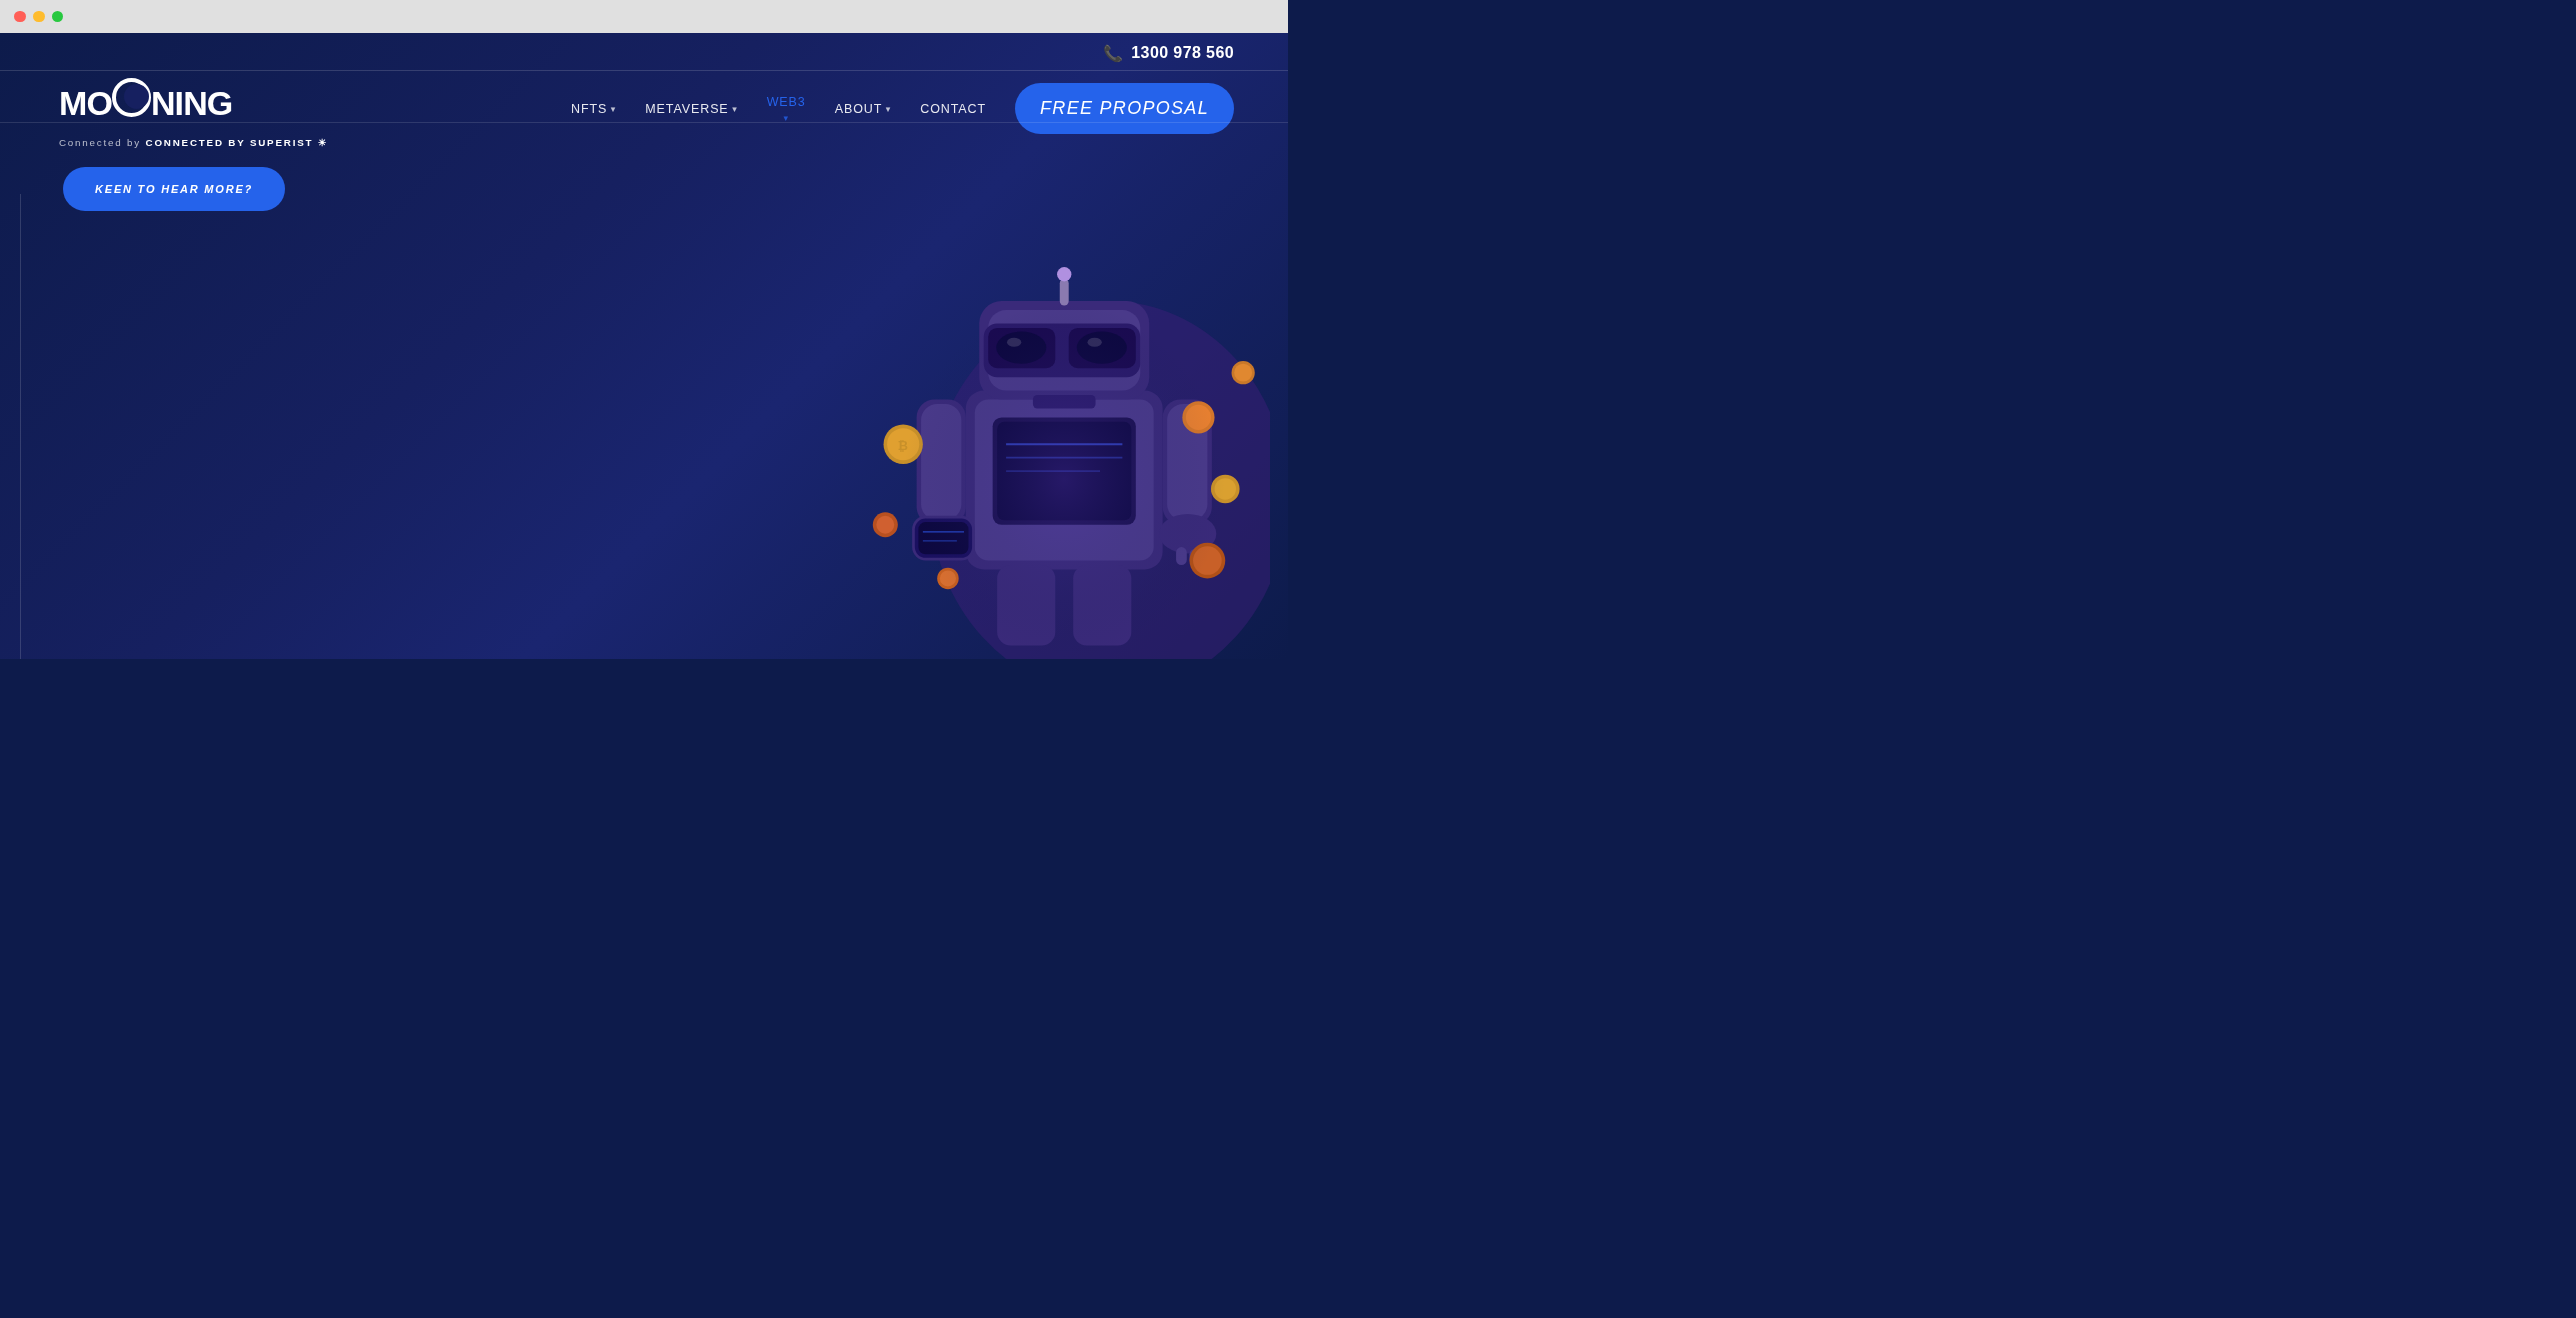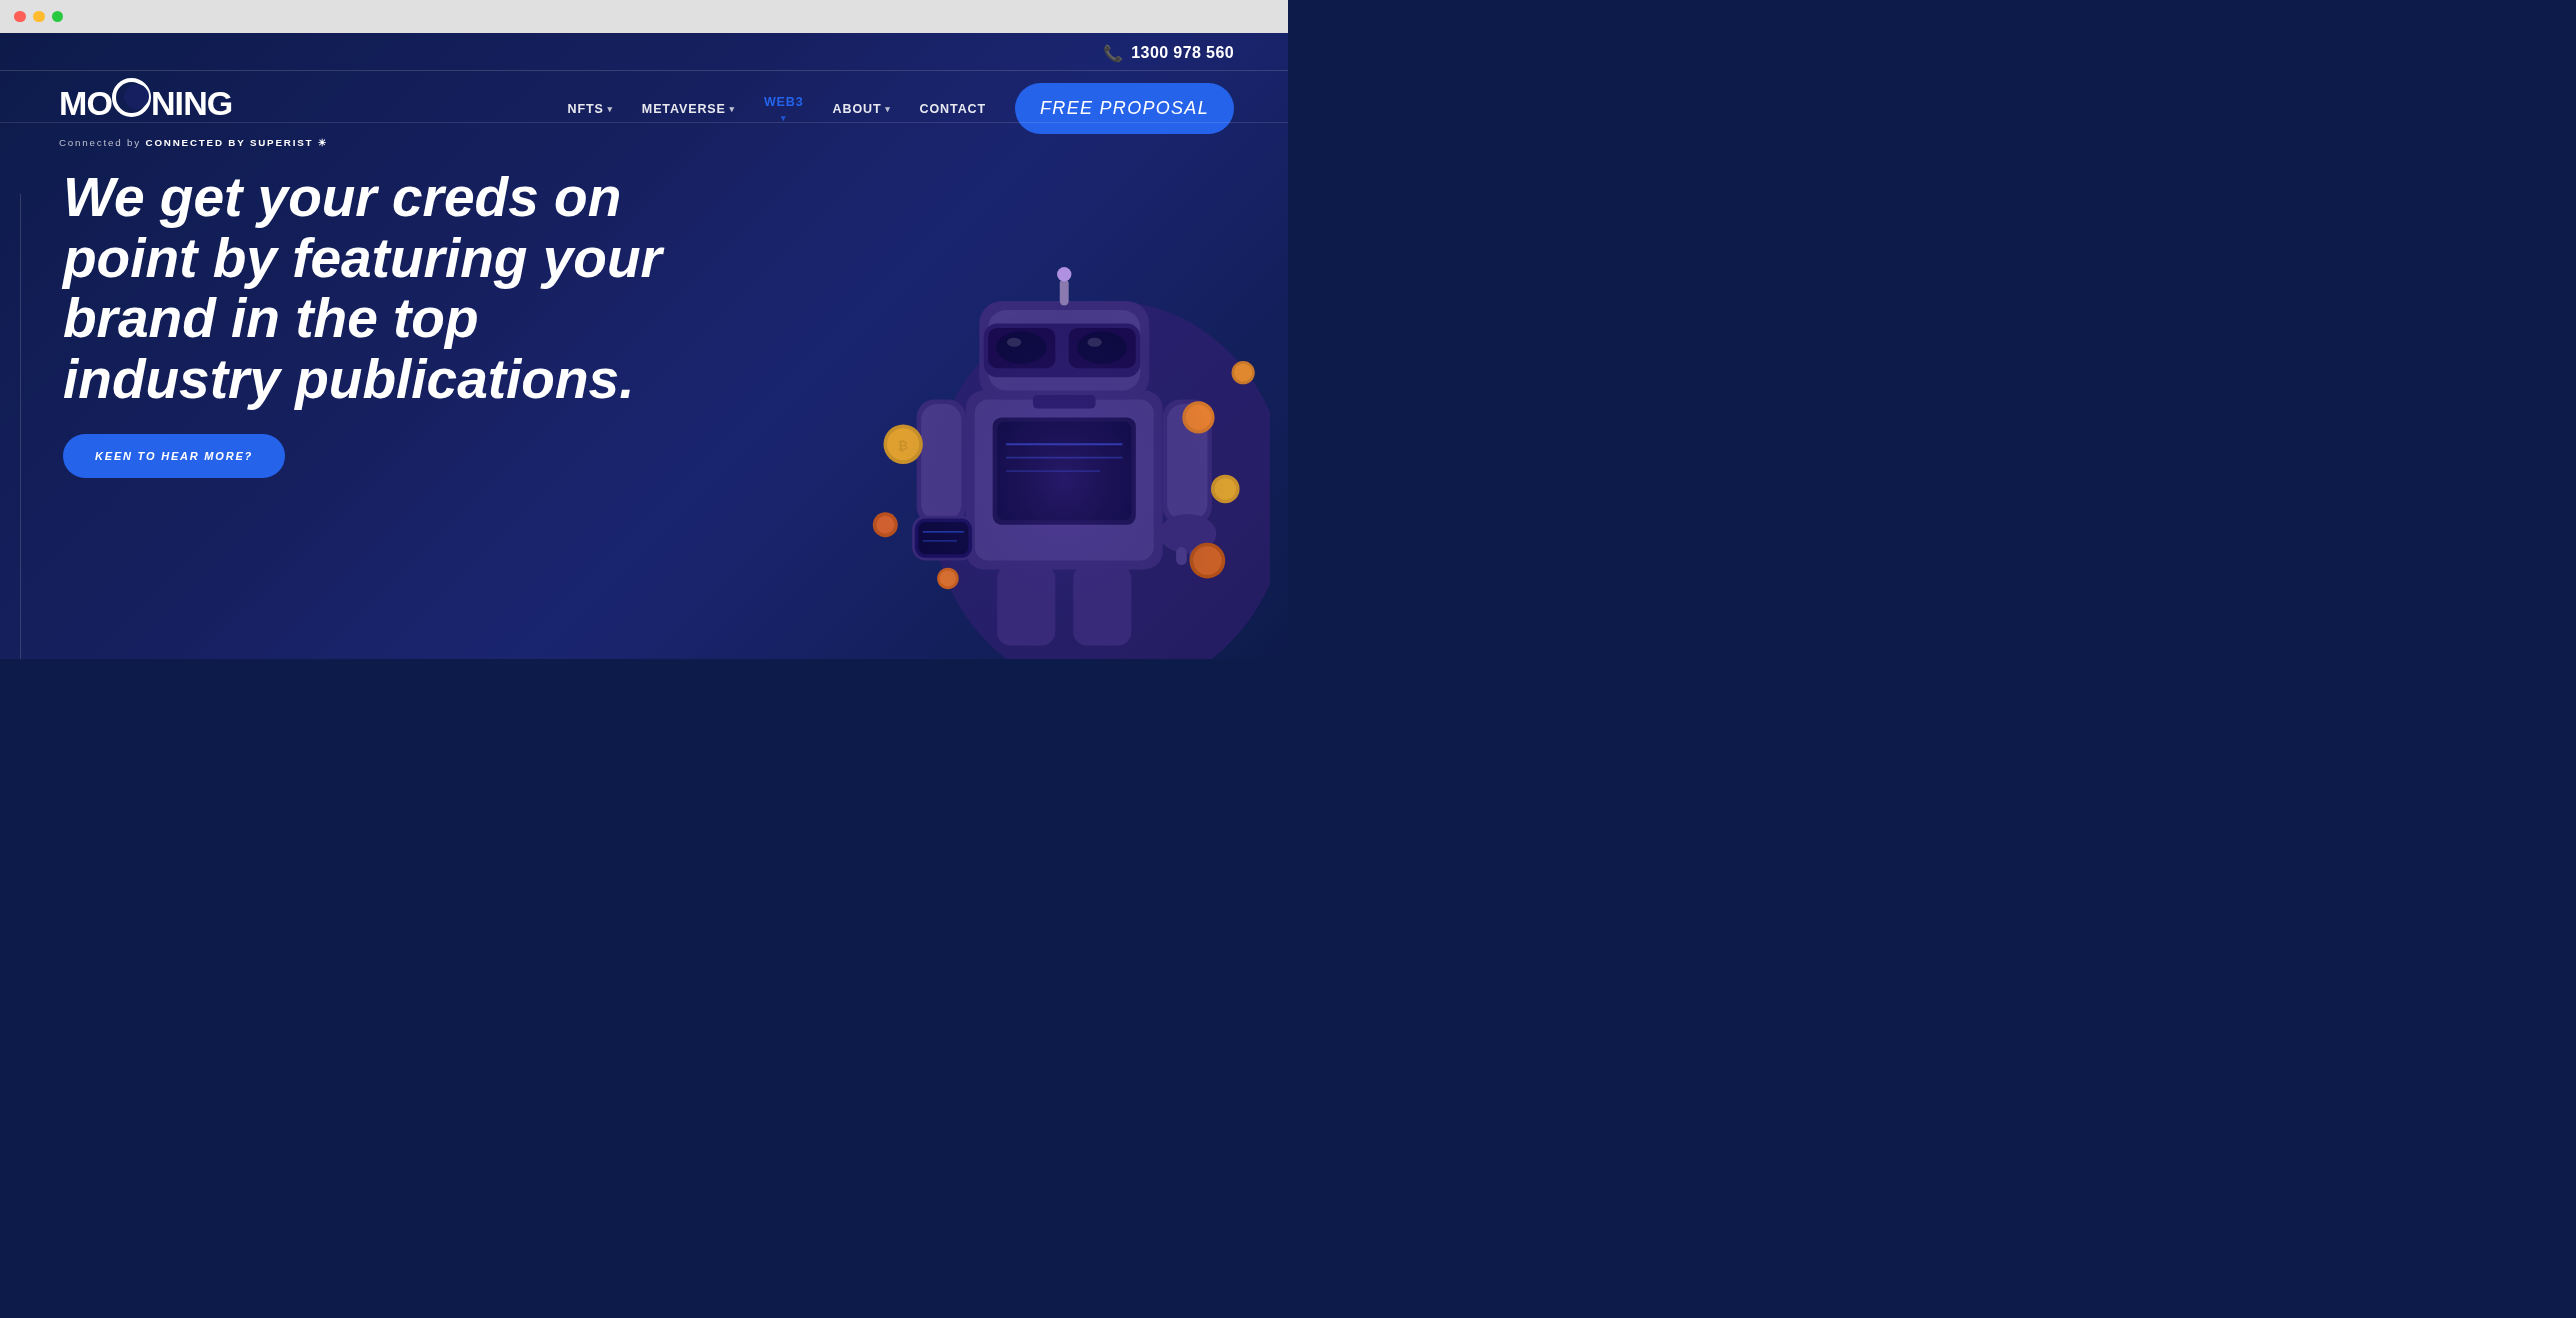--- a/index.html
+++ b/index.html
@@ -73,21 +73,21 @@
       padding: 12.5px 54px;
       gap: 29px;
     }
 
     .nav-item {
       display: flex;
       align-items: center;
       gap: 3.6px;
       color: rgba(255,255,255,0.9);
       font-size: 12.5px;
-      font-weight: 700;
+      font-weight: 400;
       letter-spacing: 0.9px;
       text-transform: uppercase;
       cursor: pointer;
       text-decoration: none;
     }
 
     .nav-item.active {
       color: #2563eb;
       flex-direction: column;
     }
@@ -255,21 +255,20 @@
       <span>ABOUT</span>
       <span class="nav-chevron">▾</span>
     </a>
     <a class="nav-item">
       <span>CONTACT</span>
     </a>
     <button class="free-proposal-btn">FREE PROPOSAL</button>
   </div>
 
   <div class="hero-content">
-    <h1 class="hero-title">We get your creds on point by featuring your brand in the top industry publications.</h1>
     <button class="keen-btn">KEEN TO HEAR MORE?</button>
   </div>
 
   <div class="robot-container">
     <svg width="501" height="519" viewBox="0 0 560 580" xmlns="http://www.w3.org/2000/svg">
 
       <ellipse cx="380" cy="400" rx="200" ry="220" fill="rgba(60,30,120,0.5)"></ellipse>
 
       <rect x="220" y="280" width="220" height="200" rx="20" fill="#3a2a7a"></rect>
       <rect x="230" y="290" width="200" height="180" rx="15" fill="#4a3a8a"></rect>

